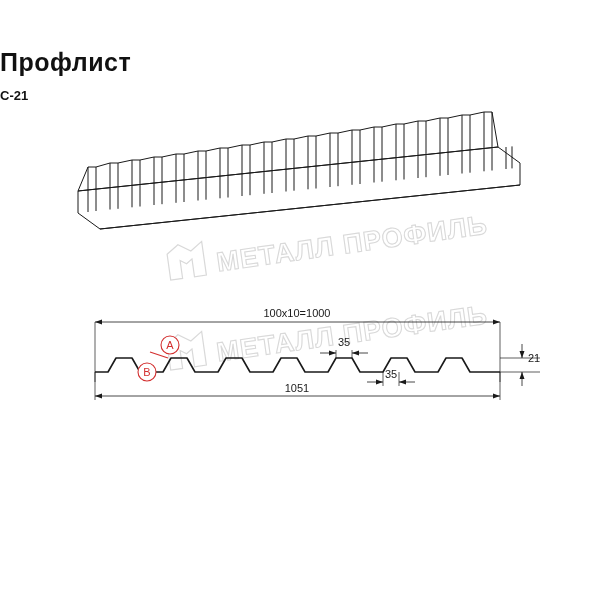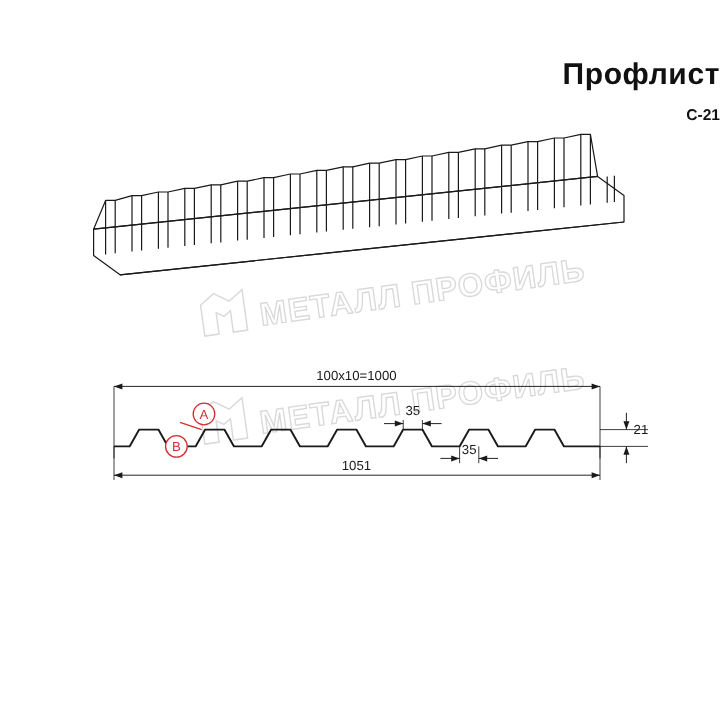--- a/index.html
+++ b/index.html
@@ -18,32 +18,32 @@
   .page {
     position: relative;
     width: 600px;
     height: 600px;
   }
   .title {
     position: absolute;
     top: 48px;
     left: 0;
     width: 600px;
-    text-align: right;
+    text-align: left;
     font-size: 25px;
     font-weight: bold;
     letter-spacing: 0.5px;
     color: #111111;
   }
   .subtitle {
     position: absolute;
     top: 88px;
     left: 0;
     width: 600px;
-    text-align: right;
+    text-align: left;
     font-size: 13px;
     font-weight: bold;
     color: #111111;
   }
   .footer {
     position: absolute;
     top: 530px;
     left: 0;
     width: 600px;
     text-align: center;

